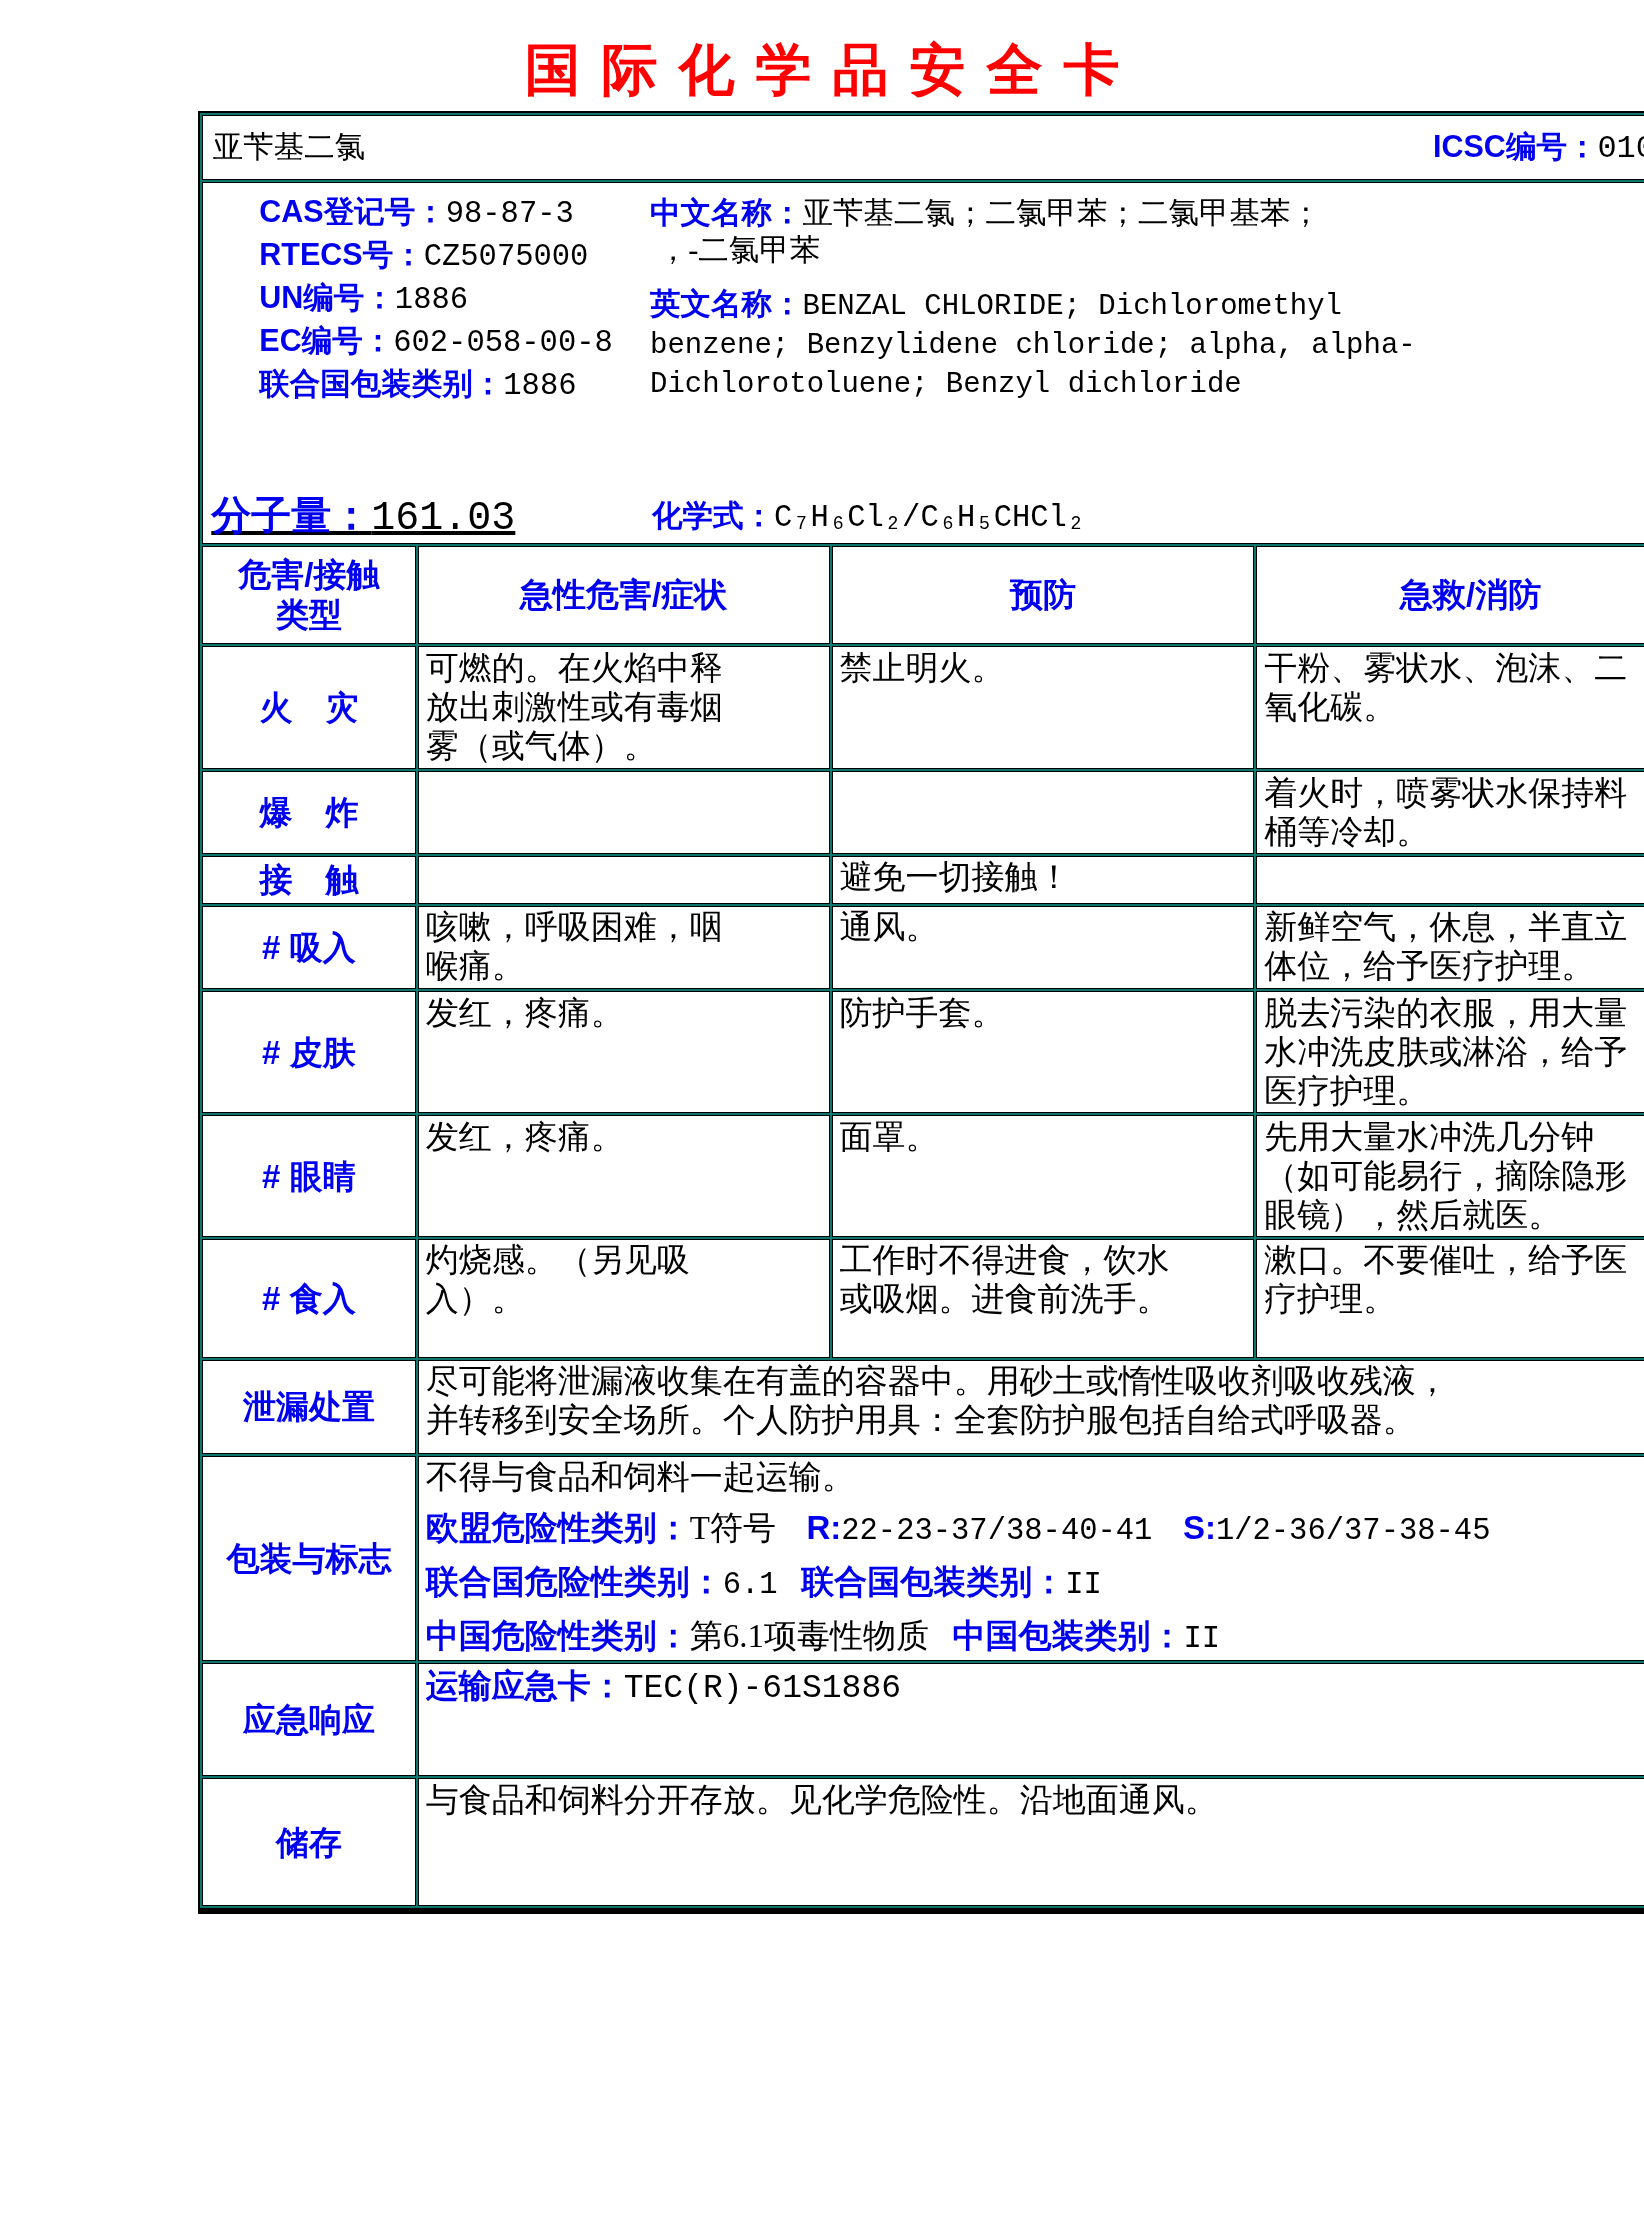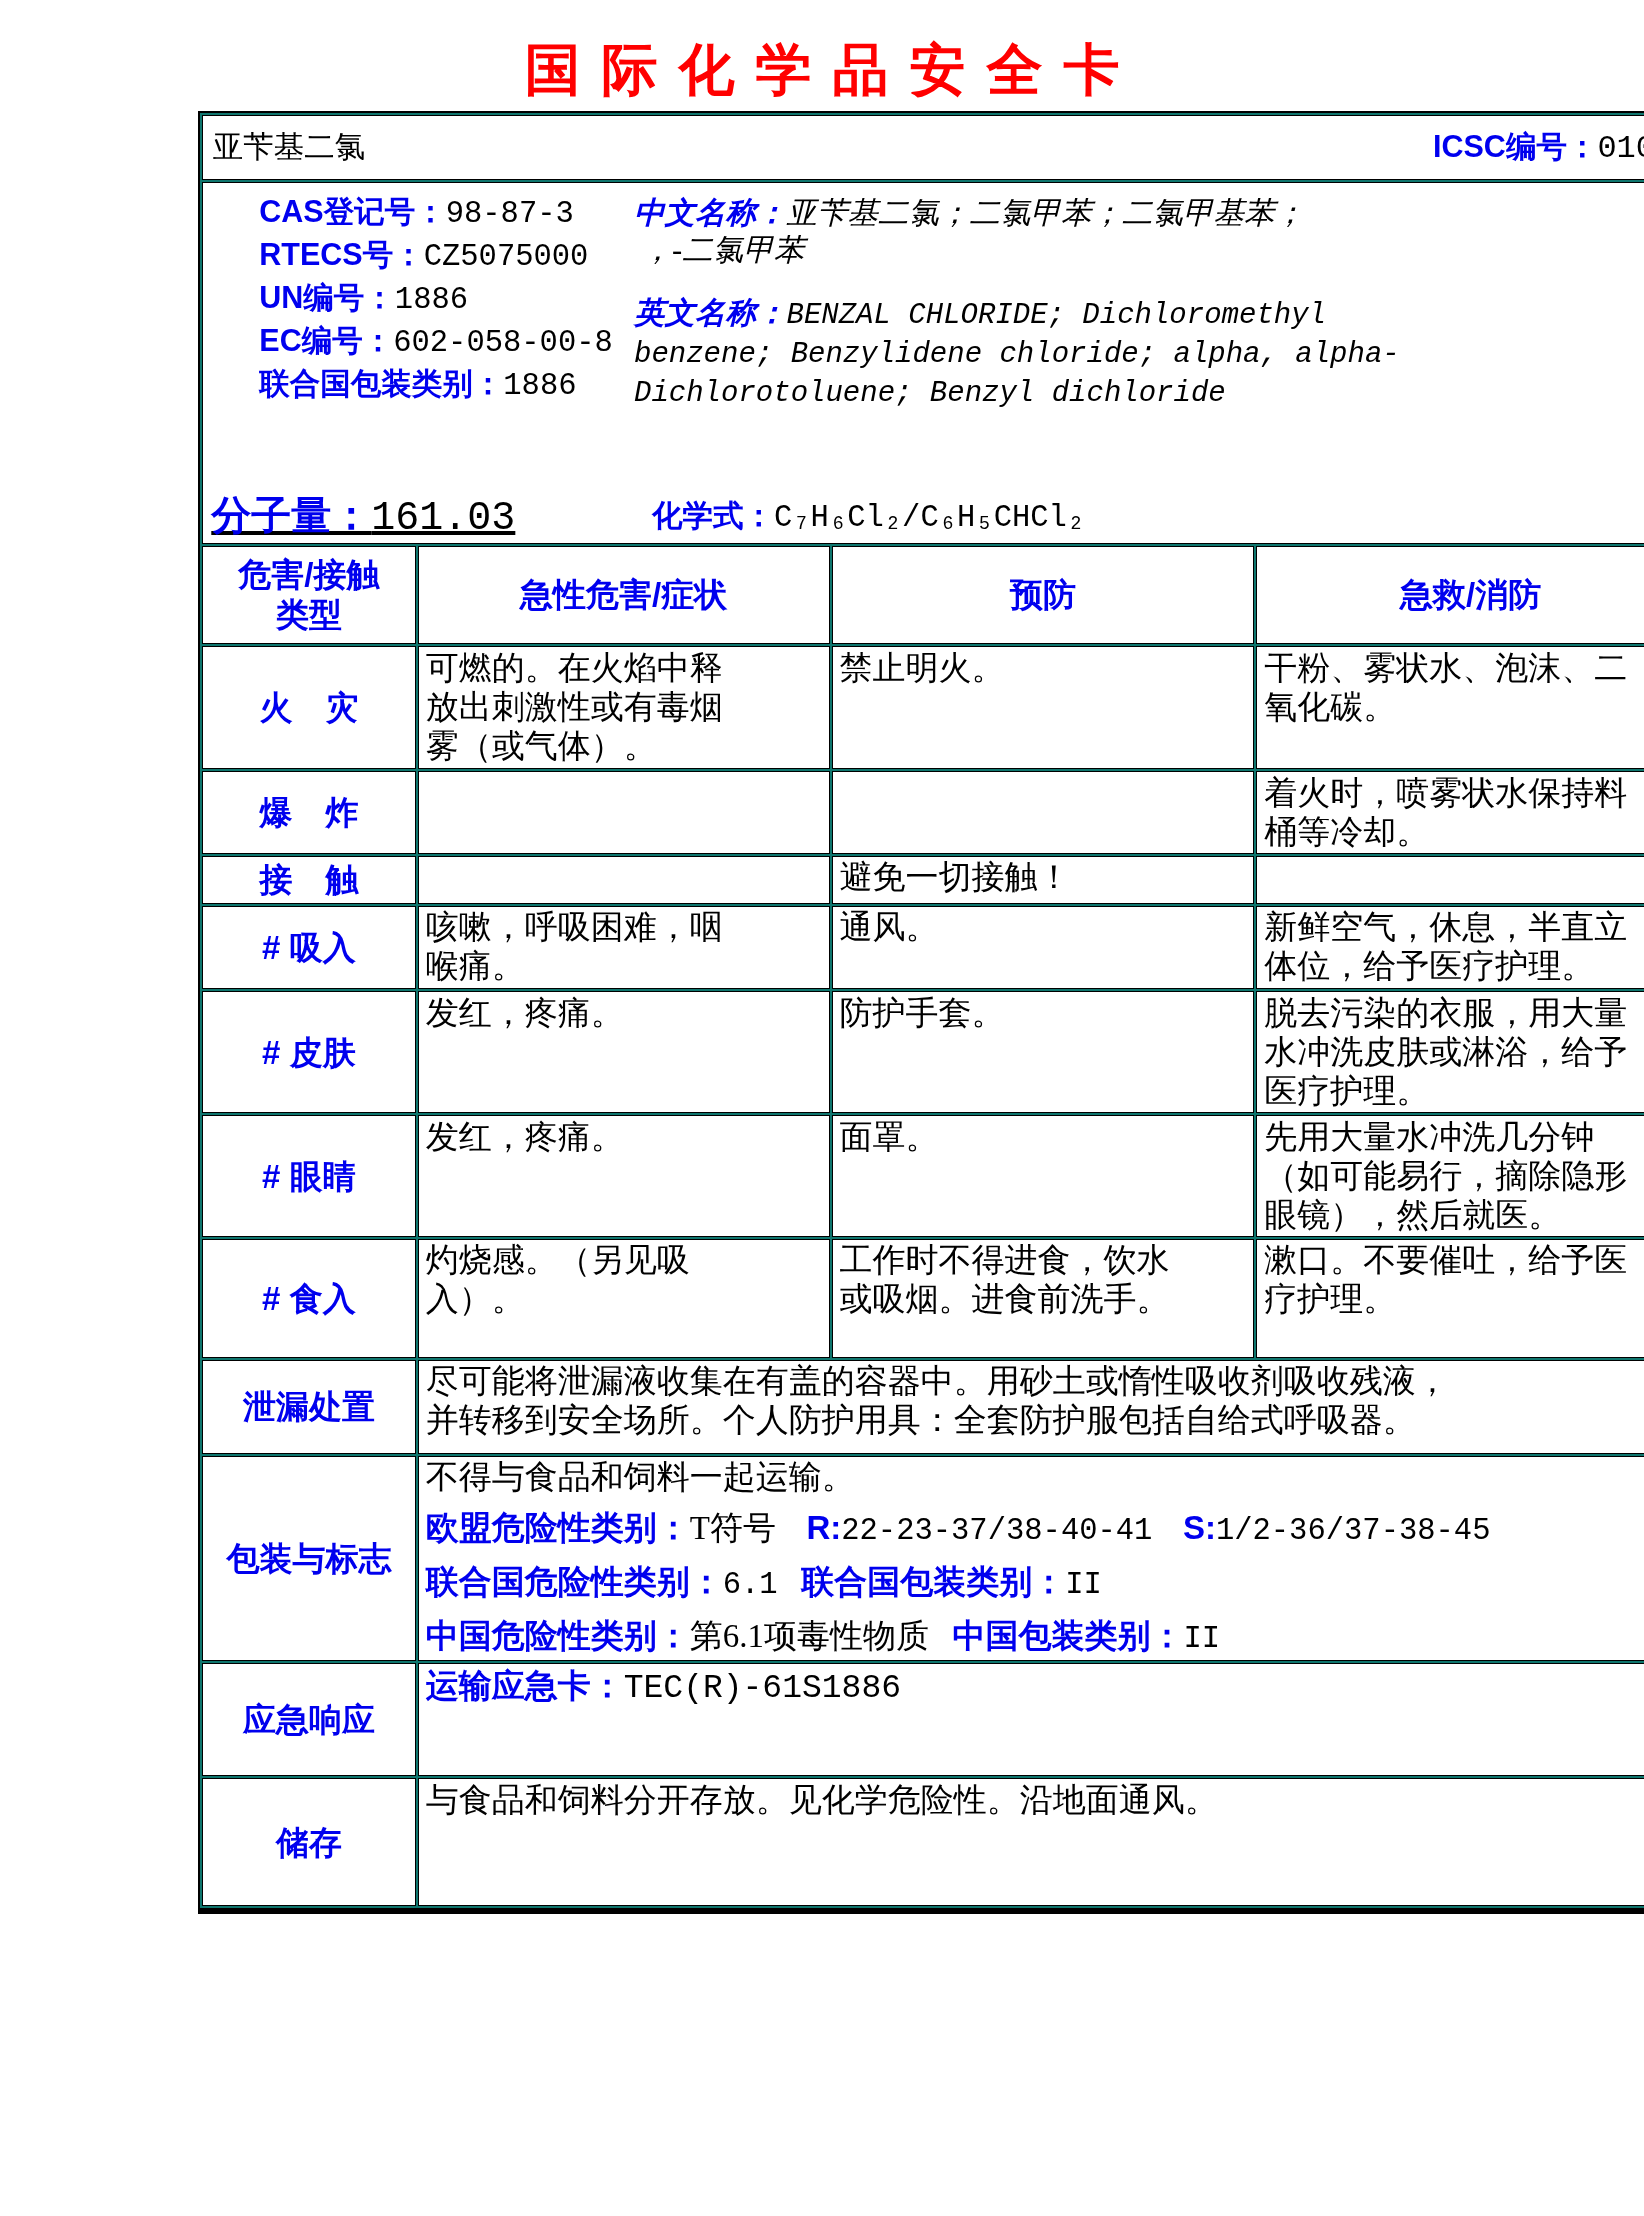--- a/index.html
+++ b/index.html
@@ -31,22 +31,22 @@
   .mono{font-family:"Liberation Mono","DejaVu Sans Mono",monospace;}
   
   td.toprow{vertical-align:middle;font-size:30.5px;}
   .toprow-flex{display:flex;justify-content:space-between;align-items:center;padding:0 2.8px;}
   .toprow-flex .mono{font-size:32px;}
   
   td.inforow{position:relative;}
   .idlist{position:absolute;left:8.3px;top:7px;font-size:30.5px;margin-left:48px;}
   .idline{height:43px;line-height:43px;white-space:nowrap;}
   .idline .mono{font-size:30.5px;}
-  .namecol{position:absolute;left:431px;top:11px;width:786px;font-size:30.5px;line-height:37px;font-style:italic;}
-  .enblock{margin-top:25px;}
+  .namecol{position:absolute;left:447px;top:11px;width:786px;font-size:30.5px;line-height:37px;}
+  .enblock{margin-top:16px;}
   .enblock .mono{font-size:29px;}
   .mwline{position:absolute;left:8.3px;top:313px;font-size:40px;white-space:nowrap;text-decoration:underline;}
   .formline{position:absolute;left:449px;top:313px;font-size:30.5px;white-space:nowrap;}
   
   td.hdr{
     vertical-align:middle;text-align:center;color:#0000ee;font-weight:bold;
     font-family:"Liberation Sans","DejaVu Sans",sans-serif;font-size:33px;line-height:40px;
   }
   td.rowlabel{
     vertical-align:middle;text-align:center;color:#0000ee;font-weight:bold;

